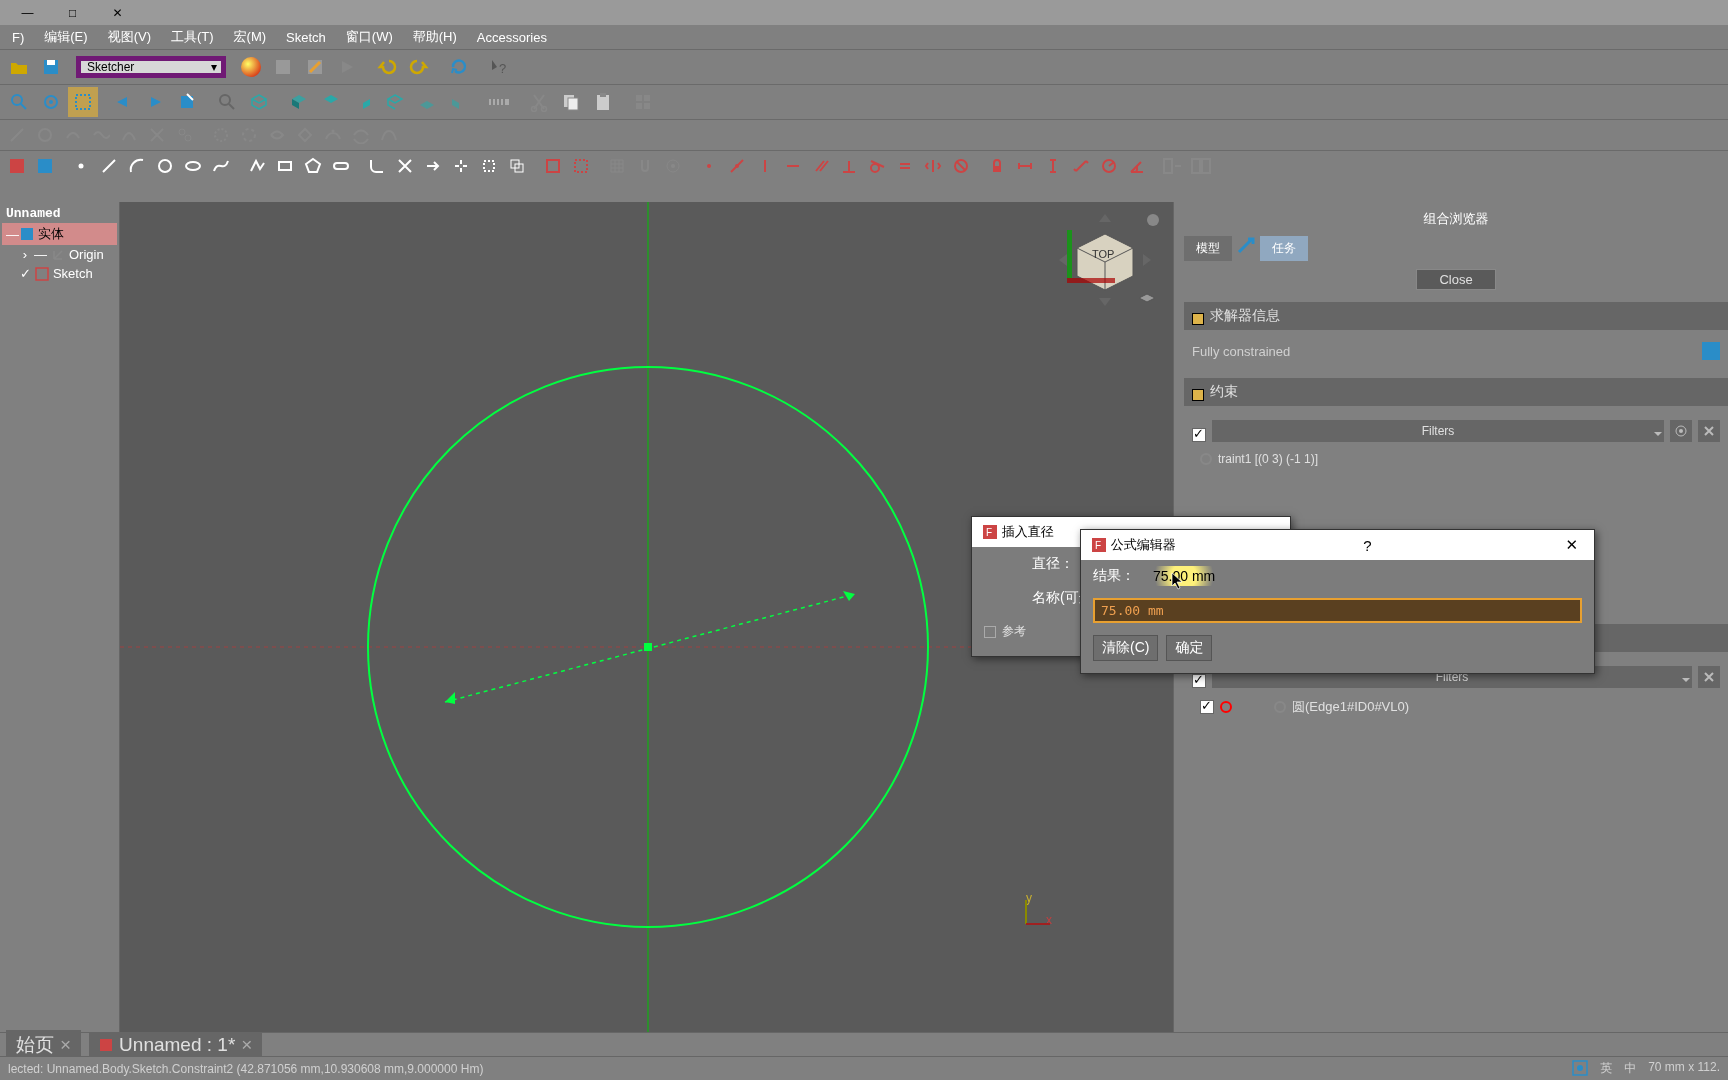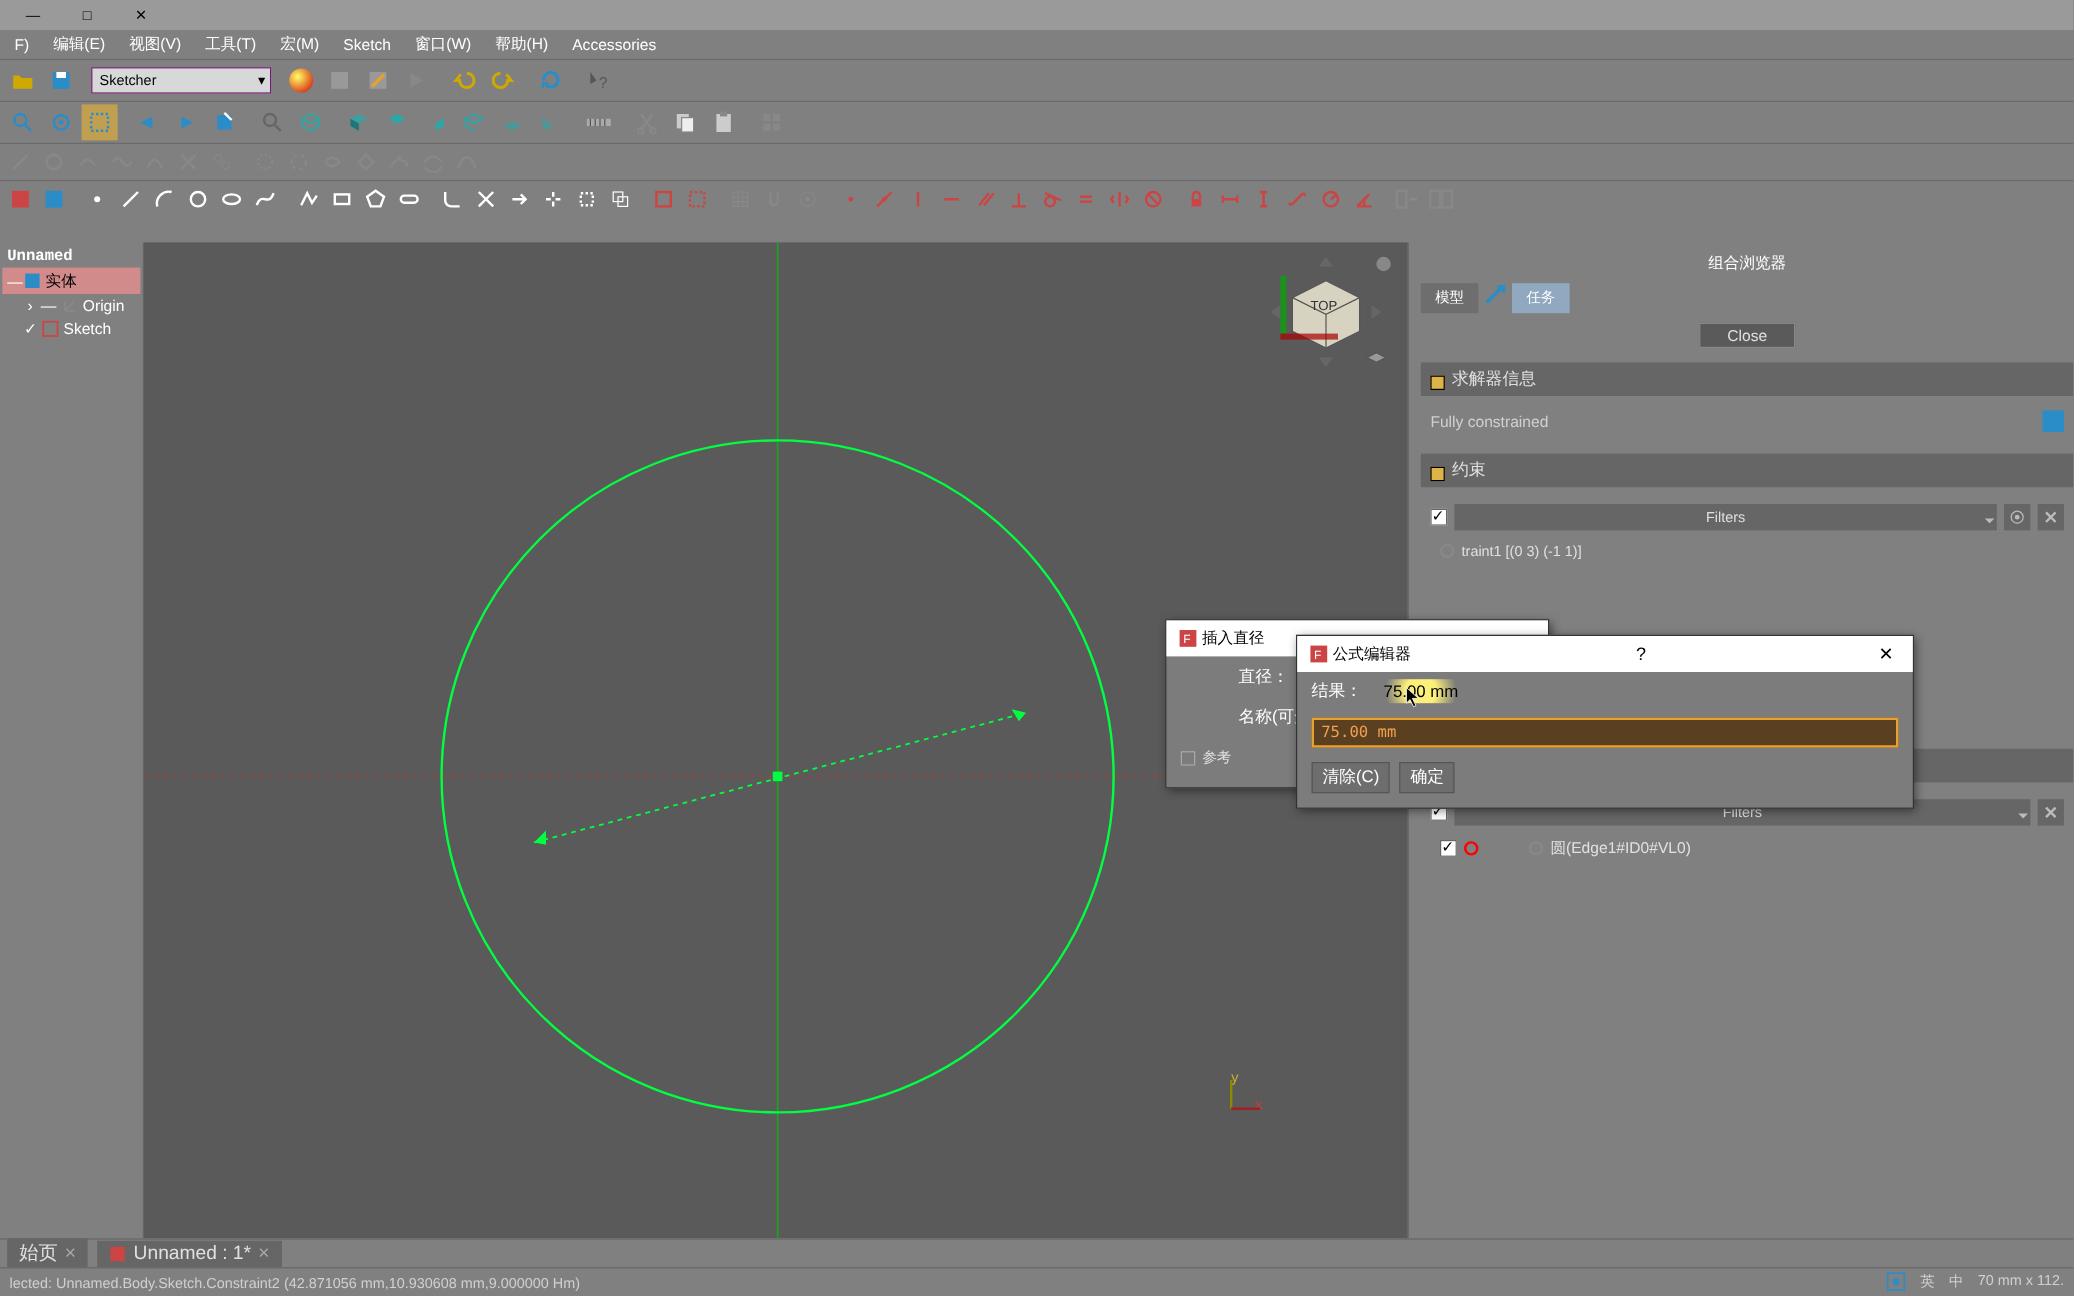--- a/index.html
+++ b/index.html
@@ -12,21 +12,21 @@
 
 
 .menubar { height: 24px; background: #808080; display: flex; align-items: center; padding-left: 2px; }
 .menubar .item { padding: 3px 10px; color: #fff; font-size: 13px; }
 
 
 .toolbar { background: #808080; display: flex; align-items: center; padding: 2px 4px; gap: 2px; border-top: 1px solid #6a6a6a; }
 .toolbtn { width: 26px; height: 26px; display:flex; align-items:center; justify-content:center; color:#000; border:1px solid transparent; }
 .toolbtn.big { width: 30px; height: 30px; }
 .sep { width: 6px; }
-.wb-drop { width: 150px; height: 22px; background: #d8d8d8; border:1px solid #701a75; display:flex; align-items:center; padding: 0 6px; font-size:12px; color:#000; position:relative; }
+.wb-drop { width: 150px; height: 22px; background: #d8d8d8; border:5px solid #701a75; display:flex; align-items:center; padding: 0 6px; font-size:12px; color:#000; position:relative; }
 .wb-drop::after { content:"▾"; position:absolute; right:4px; }
 
 
 .main { position: absolute; top: 202px; left: 0; right: 0; bottom: 48px; display: flex; }
 .left-panel { width: 120px; background: #808080; border-right: 1px solid #666; padding: 2px; }
 .tree-title { font-weight: bold; color:#fff; font-size:13px; padding:2px 4px;font-family:Liberation Mono, monospace; }
 .tree-row { display:flex; align-items:center; gap:4px; padding: 2px 4px; font-size:13px; color:#fff; }
 .tree-row .exp { width:10px; text-align:center; color:#fff; }
 .tree-row.selected { background:#d28b8b; color:#000; }
 .tree-row.indent1 { padding-left: 18px; }
@@ -39,21 +39,21 @@
 .rp-title { text-align:center; color:#fff; font-size:13px; padding:4px; }
 .tabs { display:flex; gap:4px; margin:4px 0 8px 0; }
 .tab { padding:4px 12px; background:#6e6e6e; color:#fff; }
 .tab.active { background:#90a8c0; }
 .rp-close { width:80px; margin:6px auto 12px; background:#5a5a5a; border:1px solid #888; text-align:center; padding:2px 0; font-size:13px; }
 .section-head { background:#666; padding:5px 8px; font-size:14px; display:flex; align-items:flex-end; gap:6px; margin-top:6px; }
 .section-head .sq { width:12px; height:12px; background:#ddb34a; border:1px solid #000; }
 .section-body { padding:8px; }
 .fc-line { color:#d0d0d0; font-size:13px; padding:4px 0; display:flex; align-items:center; }
 .fc-badge { margin-left:auto; width:18px; height:18px; background:#2a8dc8; }
-.filter-row { display:flex; align-items:center; gap:6px; margin:6px 0; }
+.filter-row { display:flex; align-items:flex-end; gap:6px; margin:6px 0; }
 .chk { width:14px; height:14px; background:#fff; border:1px solid #666; display:inline-block; position:relative; }
 .chk.checked::after { content:"✓"; position:absolute; top:-3px; left:0; font-size:13px; color:#000; }
 .filter-bar { flex:1; background:#666; padding:4px 0; text-align:center; position:relative; }
 .filter-bar::after { content:""; position:absolute; right:2px; bottom:2px; border:4px solid transparent; border-top-color:#bbb; }
 .icon-btn { width:22px; height:22px; background:#666; display:flex; align-items:center; justify-content:center; }
 .constraint-row { padding:4px 8px; display:flex; align-items:center; gap:6px; }
 .constraint-row .dot { width:12px; height:12px; border:2px solid #888; border-radius:50%; }
 .elem-row { padding:4px 8px; display:flex; align-items:center; gap:6px; font-size:13px; }
 .elem-row .ring { width:12px; height:12px; border:2px solid #f00; border-radius:50%; }
 .elem-row .ring2 { width:12px; height:12px; border:2px solid #888; border-radius:50%; }
@@ -70,21 +70,21 @@
 .dlg2 { left:1080px; top:529px; width:515px; background:#7c7c7c; }
 .dlg2 .row { display:flex; padding:6px 12px; align-items:center; color:#fff; font-size:14px; gap:8px; }
 .dlg2 .result-highlight { background:radial-gradient(circle,#fdf07a 0%,#fdf07a 30%,transparent 70%); padding:2px 10px; color:#000; position:relative; }
 .dlg2 .formula-input { flex:1; background:#5a4020; border:2px solid #e8a030; padding:3px 6px; font-family:monospace; font-size:13px; color:#f0a050; }
 .dlg2 .btn { background:#6e6e6e; border:1px solid #555; padding:3px 8px; color:#fff; }
 
 .cursor-arrow { position:absolute; width:14px; height:20px; pointer-events:none; z-index:50; }
 
 
 .docbar { position:absolute; left:0; right:0; bottom:24px; height:24px; background:#808080; display:flex; align-items:center; gap:8px; padding-left:6px; border-top:1px solid #666; }
-.doc-tab { background:#666; padding:2px 10px; display:flex; align-items:center; gap:6px; font-size:16px; }
+.doc-tab { background:#666; padding:2px 10px; display:flex; align-items:center; gap:6px; font-size:19px; }
 .doc-tab .x { color:#aaa; }
 
 .statusbar { position:absolute; left:0; right:0; bottom:0; height:24px; background:#808080; display:flex; align-items:center; padding:0 8px; font-family:monospace; font-size:12px; color:#d0d0d0; border-top:1px solid #666; }
 .statusbar .right { margin-left:auto; display:flex; gap:12px; }
 
 
 .redball{width:20px;height:20px;background:radial-gradient(circle at 35% 35%,#ff6,#c00);border-radius:50%;}
 .yellowarrow{color:#cfa800;}
 </style>
 </head>

